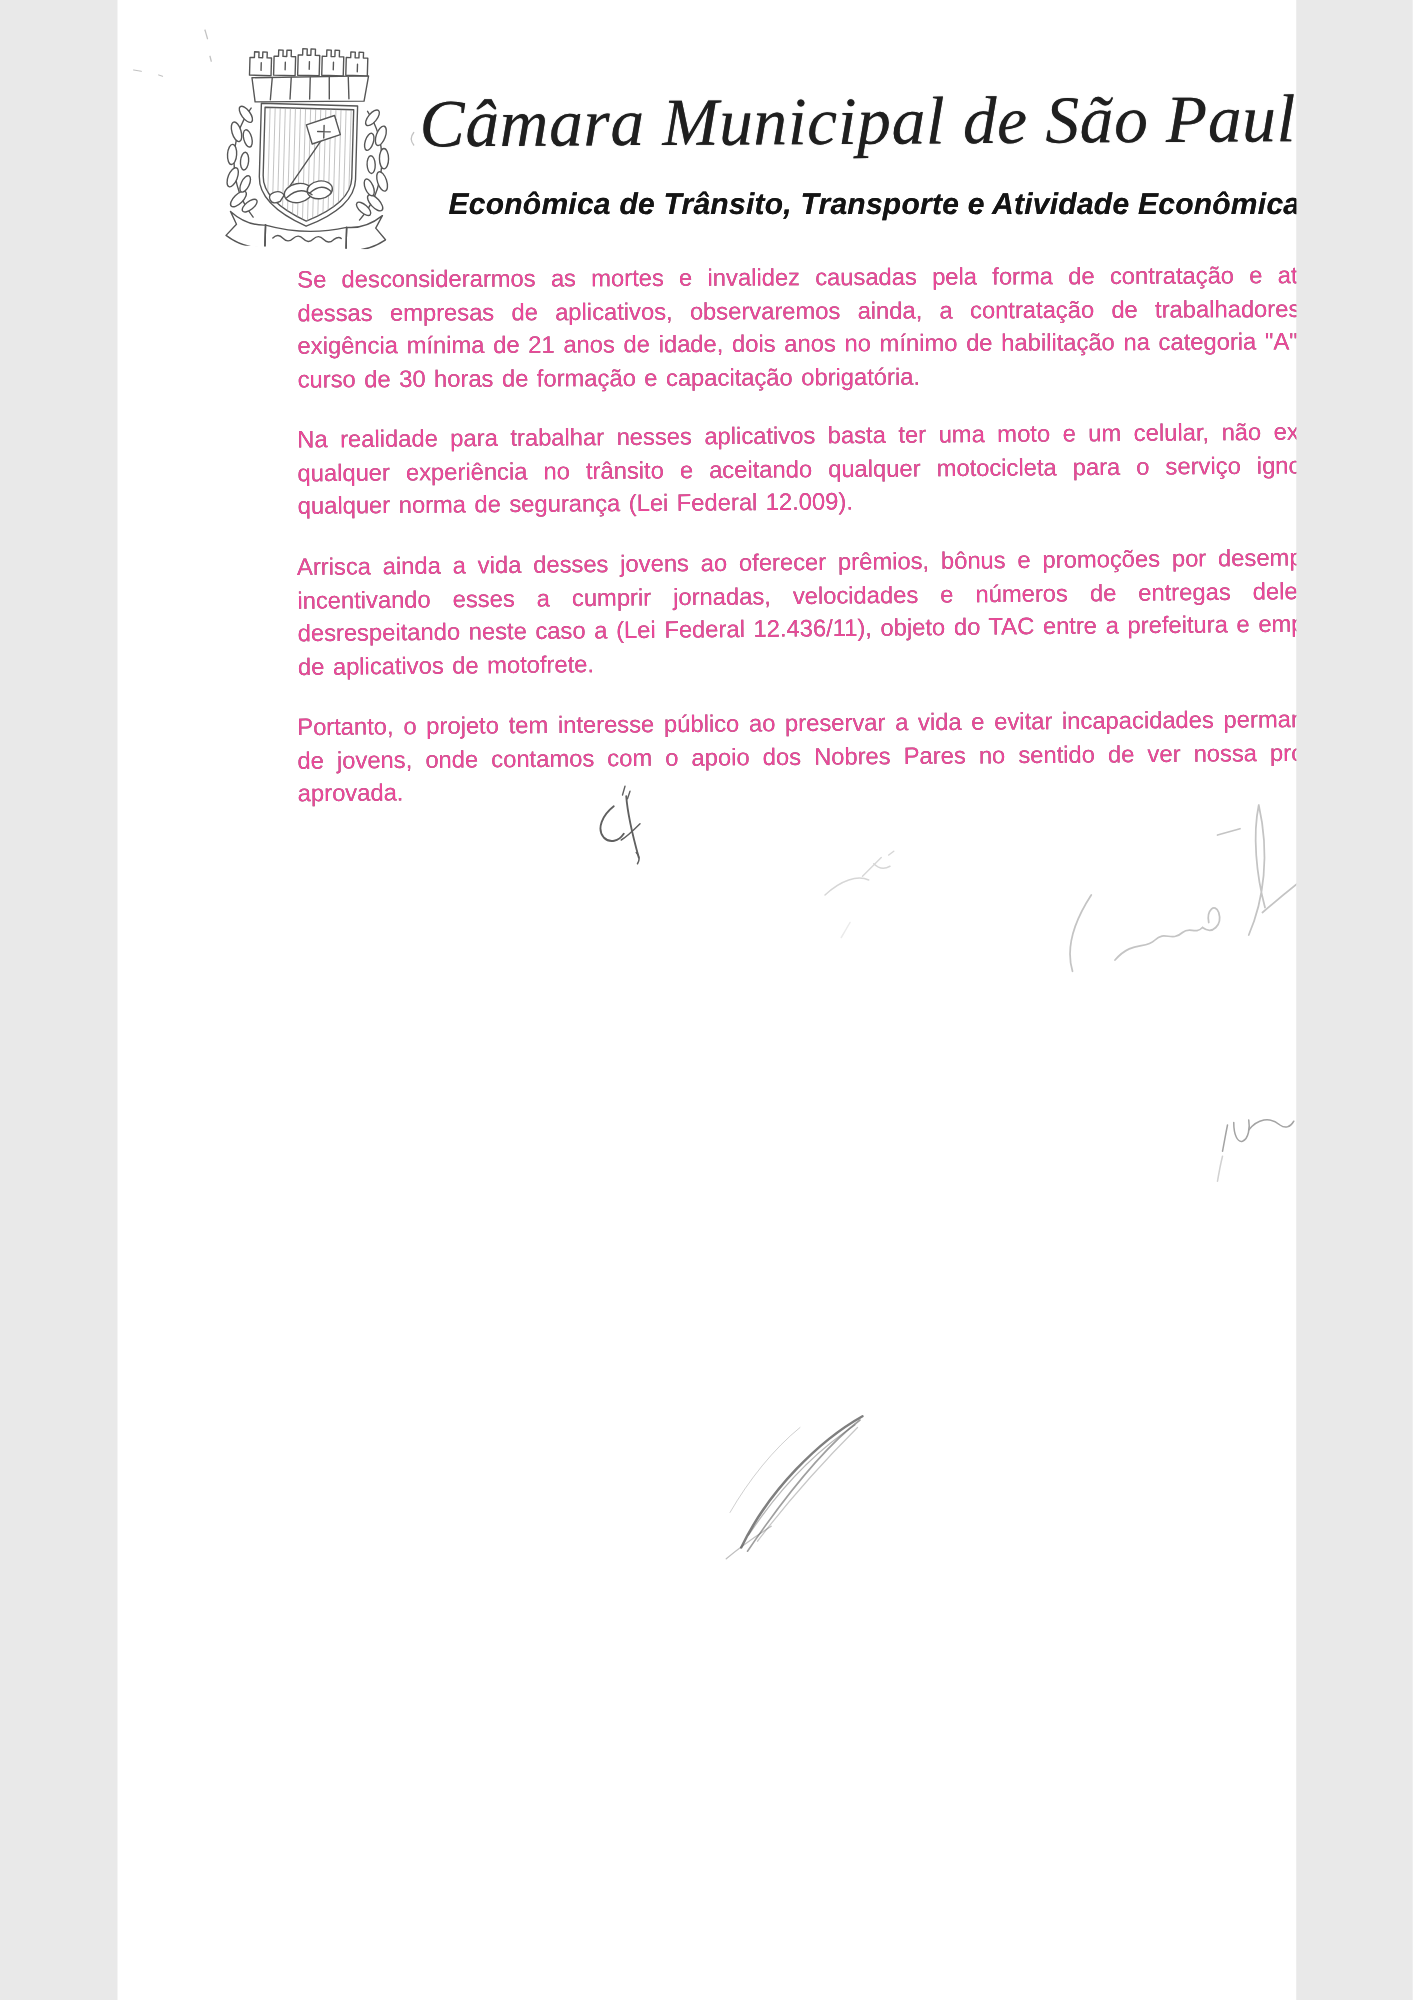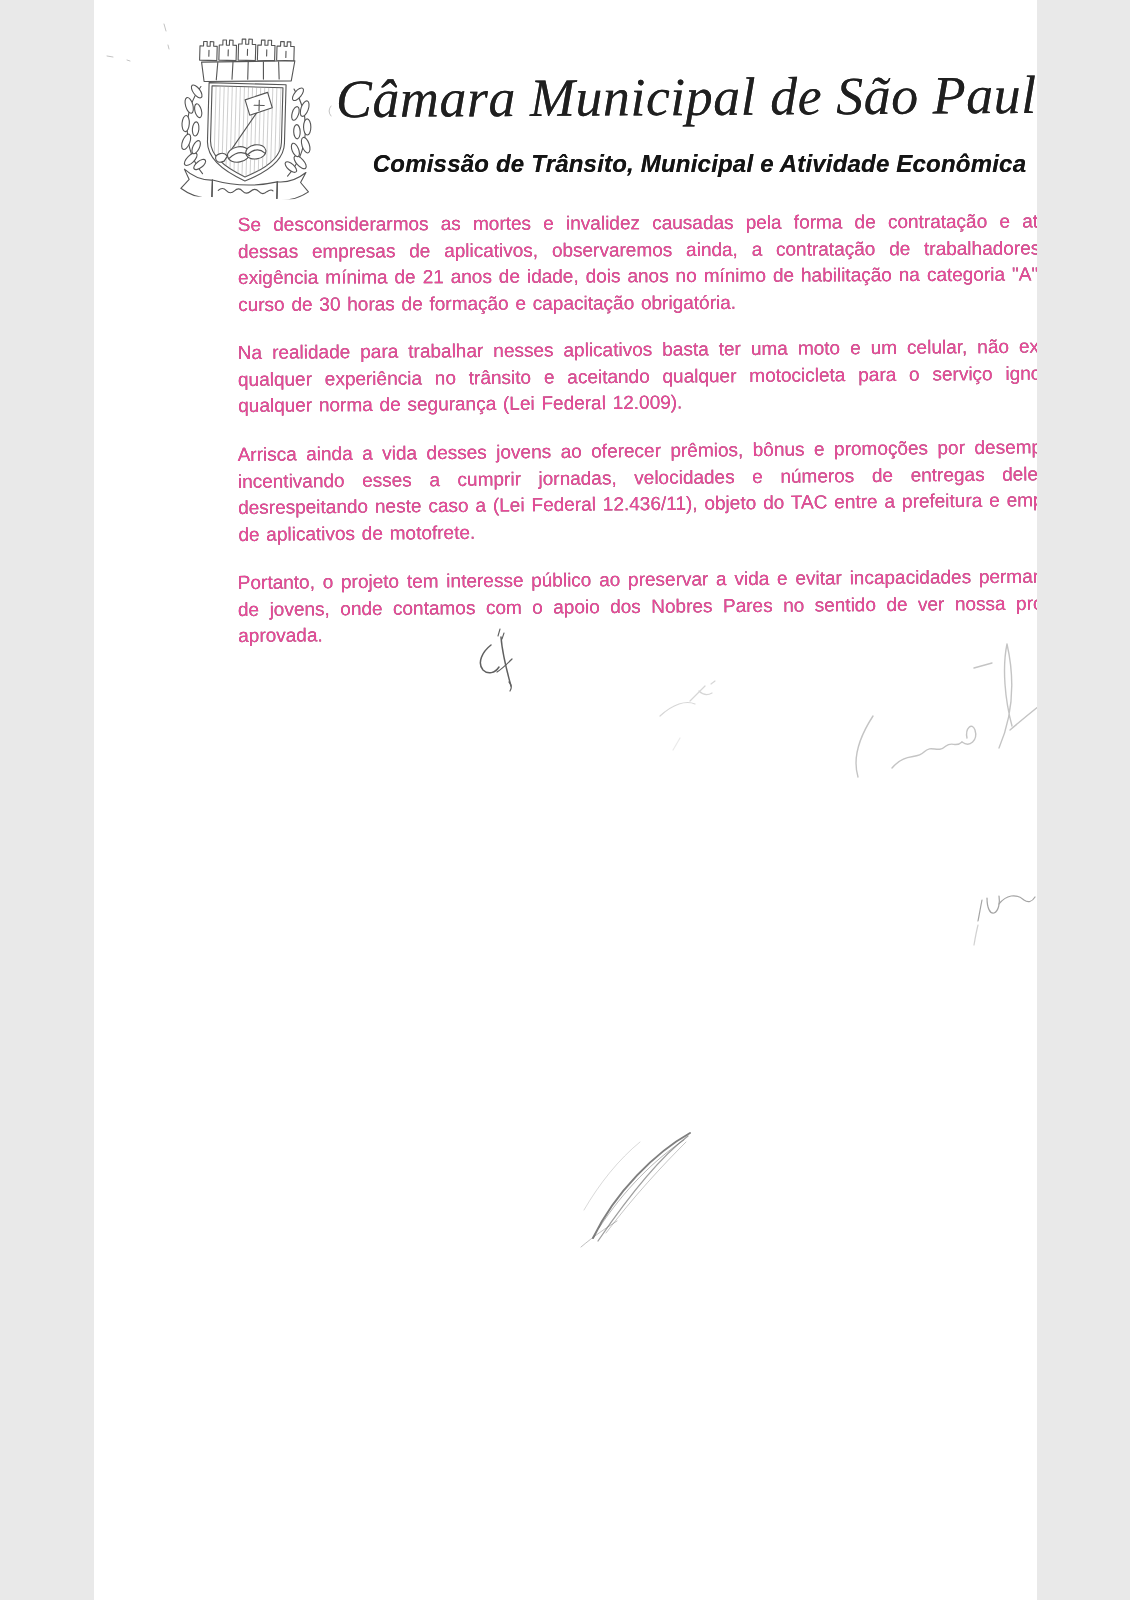--- a/index.html
+++ b/index.html
@@ -129,21 +129,21 @@
       <g>
         <path class="coa-f" d="M16,156 Q29,167 44,166 L44,184 Q27,185 13,175 L21,166 Z"></path>
         <path class="coa-f" d="M136,156 Q123,167 108,166 L108,184 Q125,185 139,175 L131,166 Z"></path>
         <path class="coa-f" d="M44,166 Q76,174 108,166 L108,184 Q76,192 44,184 Z"></path>
         <path class="coa" stroke-width="0.7" d="M44,166 L44,184 M108,166 L108,184"></path>
         <path class="coa" stroke-width="1.2" d="M50,176 q4,-4 8,0 q4,4 8,0 q4,-4 8,0 q4,4 8,0 q4,-4 8,0 q4,4 8,0 q4,-3 6,-1"></path>
       </g>
     </svg>
 
     <div class="org-title">Câmara Municipal de São Paulo</div>
-    <div class="org-subtitle">Comissão de Trânsito, Municipal e Atividade Econômica</div>
+    <div class="org-subtitle">Econômica de Trânsito, Transporte e Atividade Econômica</div>
   </div>
 
   <div class="content">
     <p>Se desconsiderarmos as mortes e invalidez causadas pela forma de contratação e atuação dessas empresas de aplicativos, observaremos ainda, a contratação de trabalhadores sem exigência mínima de 21 anos de idade, dois anos no mínimo de habilitação na categoria "A", ter o curso de 30 horas de formação e capacitação obrigatória.</p>
     <p>Na realidade para trabalhar nesses aplicativos basta ter uma moto e um celular, não exigindo qualquer experiência no trânsito e aceitando qualquer motocicleta para o serviço ignorando qualquer norma de segurança (Lei Federal 12.009).</p>
     <p>Arrisca ainda a vida desses jovens ao oferecer prêmios, bônus e promoções por desempenho, incentivando esses a cumprir jornadas, velocidades e números de entregas deletérias, desrespeitando neste caso a (Lei Federal 12.436/11), objeto do TAC entre a prefeitura e empresas de aplicativos de motofrete.</p>
     <p>Portanto, o projeto tem interesse público ao preservar a vida e evitar incapacidades permanentes de jovens, onde contamos com o apoio dos Nobres Pares no sentido de ver nossa proposta aprovada.</p>
   </div>
 
   <svg class="marks" viewBox="0 0 1130 1600" aria-hidden="true">

